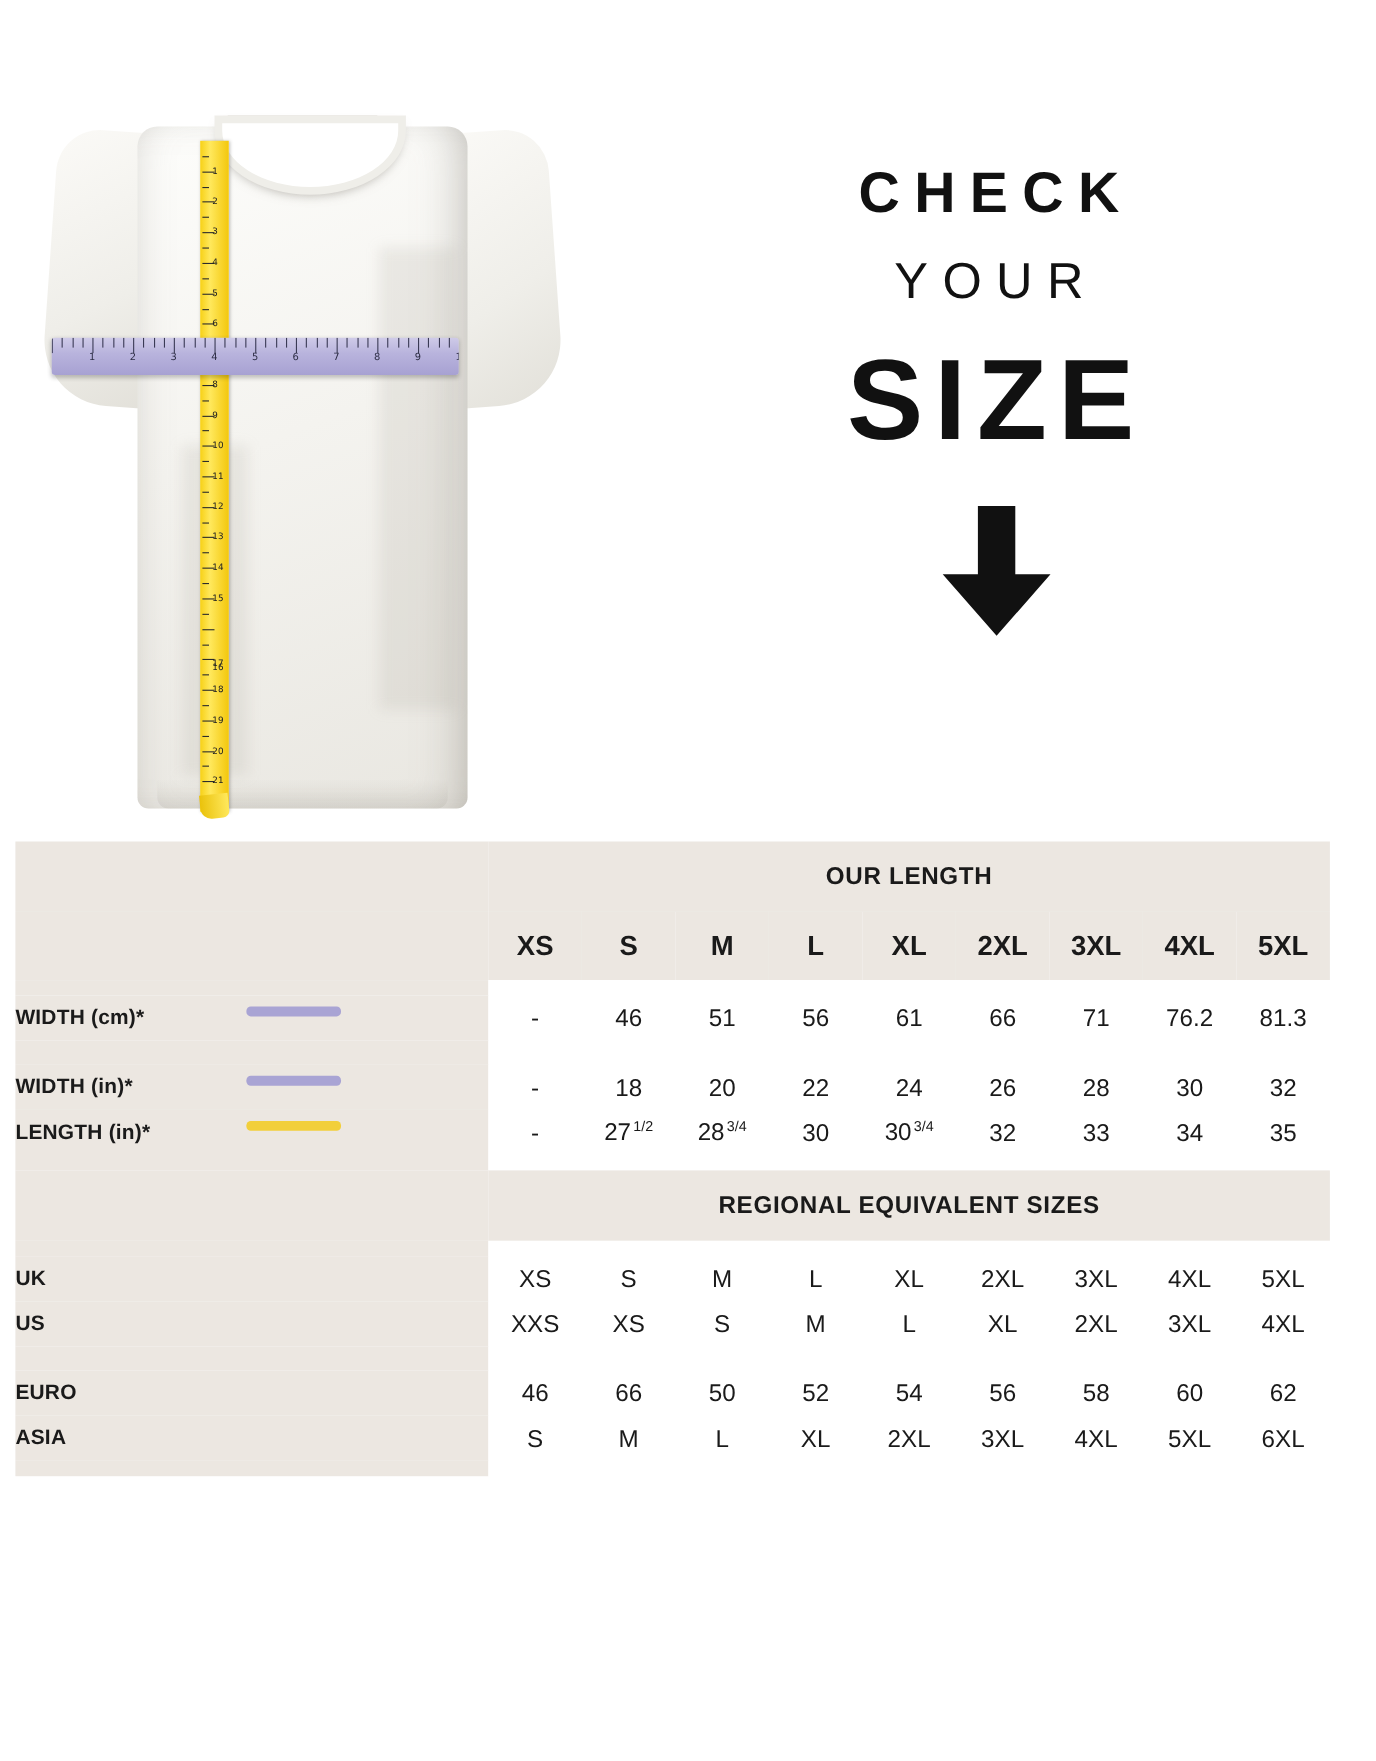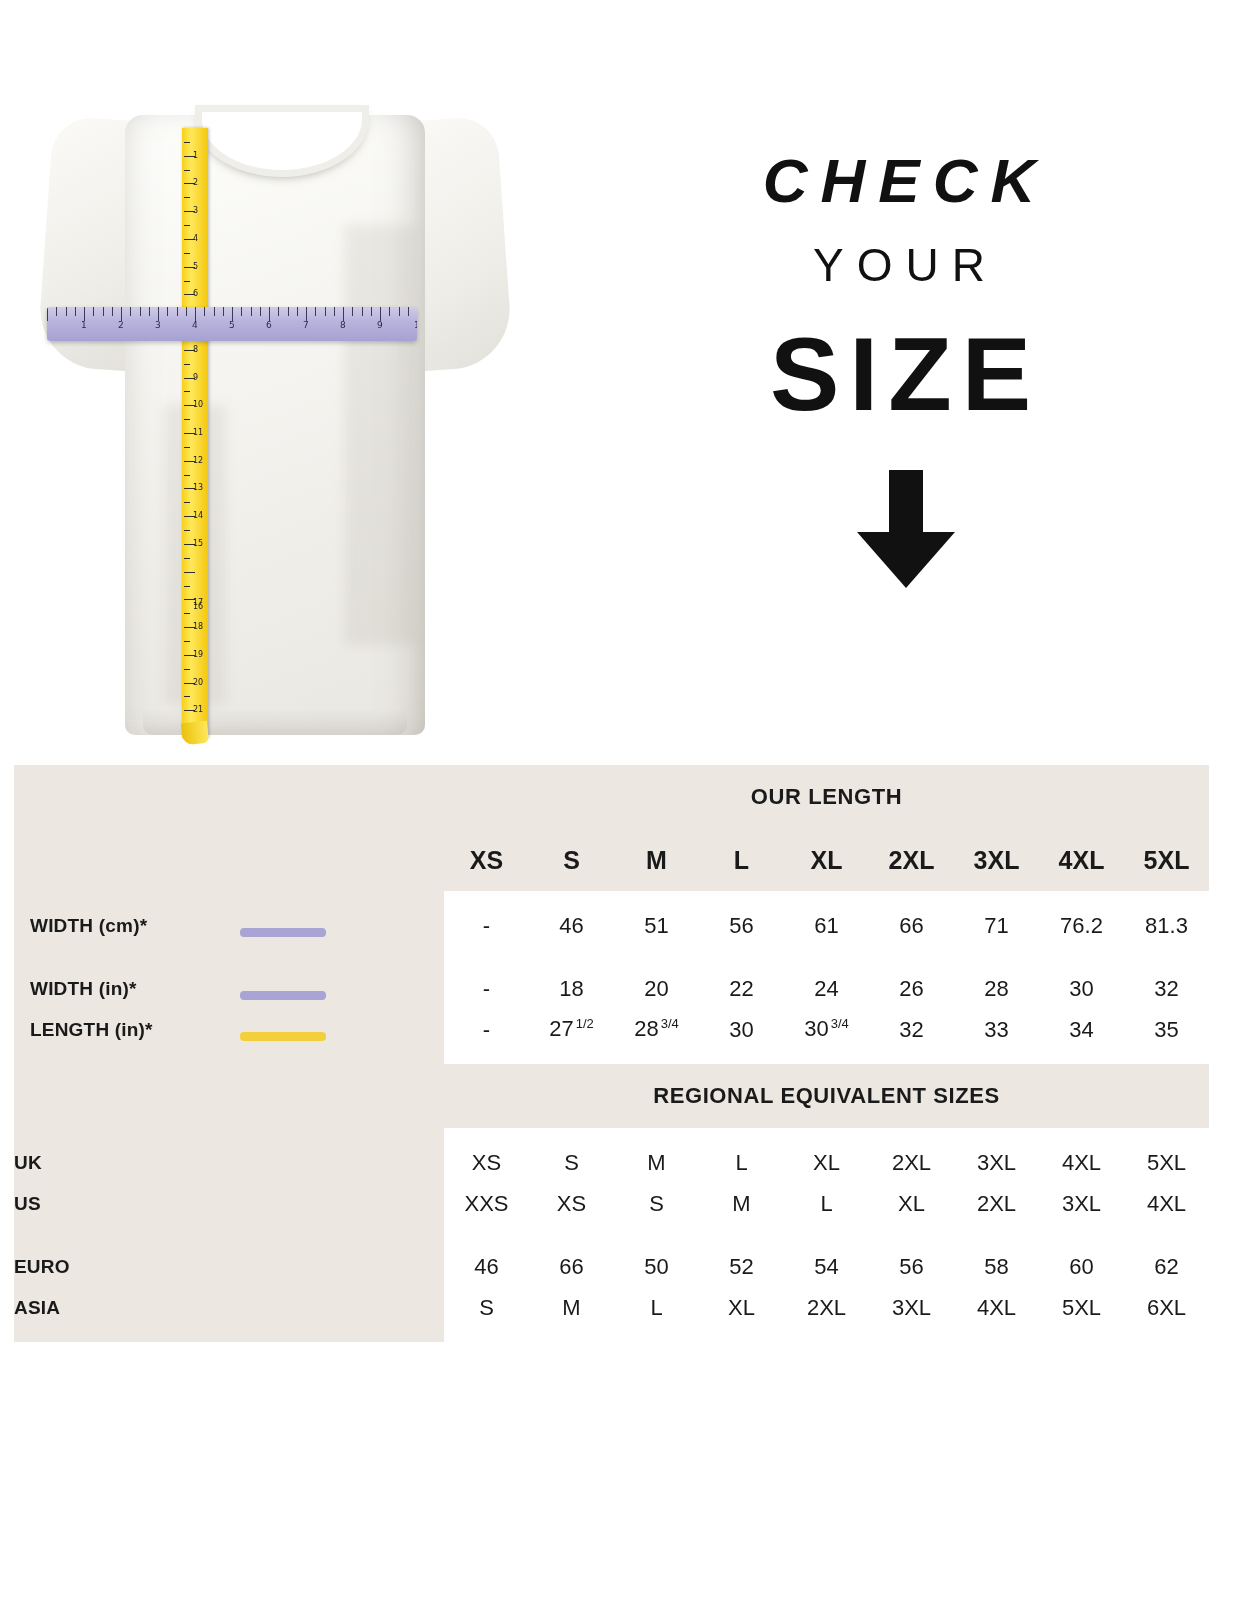--- a/index.html
+++ b/index.html
@@ -166,26 +166,25 @@
   }
 
   
   .head-panel {
     flex: 1;
     position: relative;
     padding-top: 150px;
     text-align: center;
   }
   .h-check {
-    font-size: 62px;
+    font-size: 52px;
     font-weight: bold;
     letter-spacing: 13px;
     color: #111;
     line-height: 1;
-    font-style: italic;
   }
   .h-your {
     font-size: 46px;
     letter-spacing: 13px;
     color: #111;
     margin-top: 26px;
     font-weight: 400;
   }
   .h-size {
     font-size: 104px;
@@ -257,24 +256,23 @@
   }
   .swatch {
     display: inline-block;
     width: 86px;
     height: 9px;
     border-radius: 4px;
     vertical-align: middle;
   }
   .label-flex {
     display: flex;
-    align-items: flex-end;
+    align-items: flex-start;
     justify-content: flex-start;
     gap: 0;
-    padding-left: 16px;
   }
   .label-text { width: 210px; }
   .spacer-row td { height: 22px; }
   .gap-row td { height: 14px; }
 </style>
 </head>
 <body>
 
 <div class="top">
 

